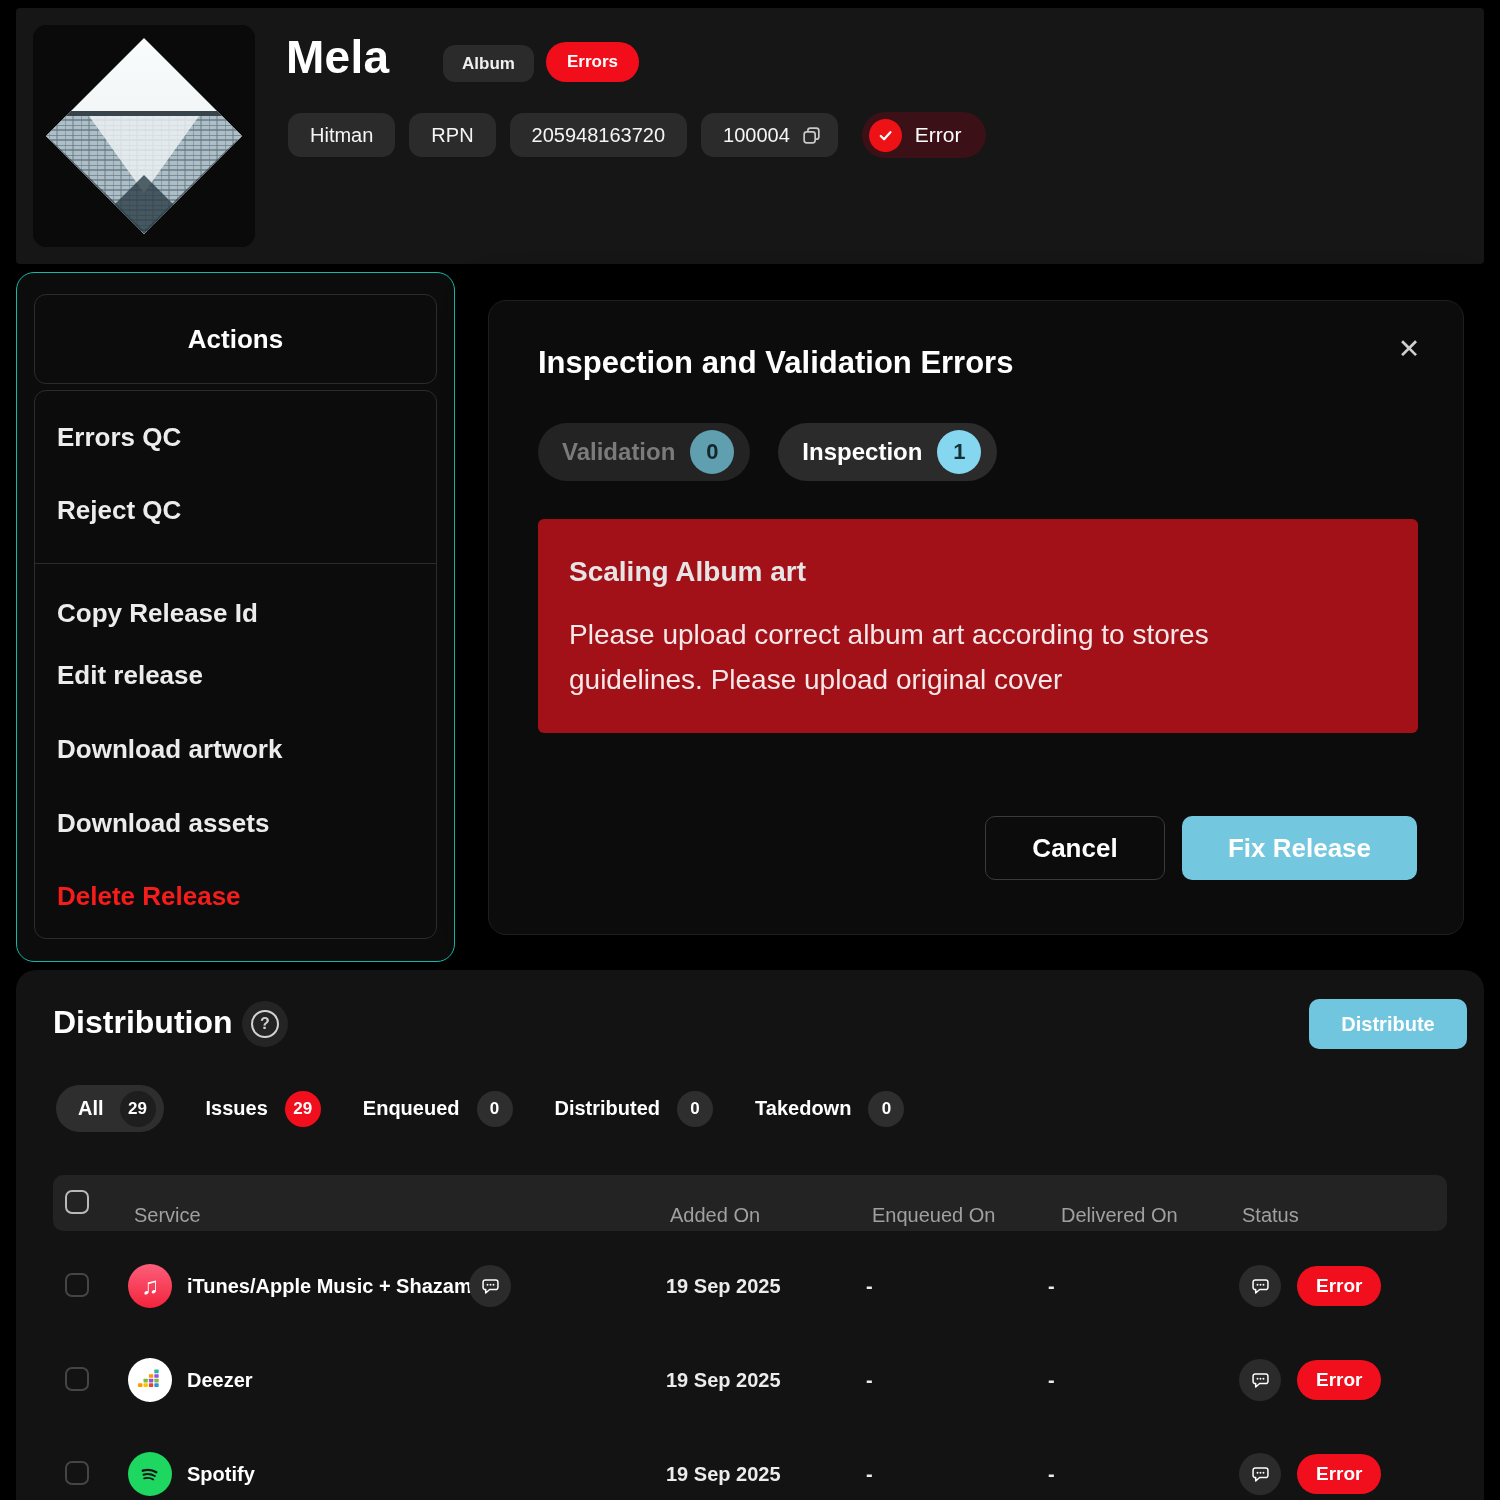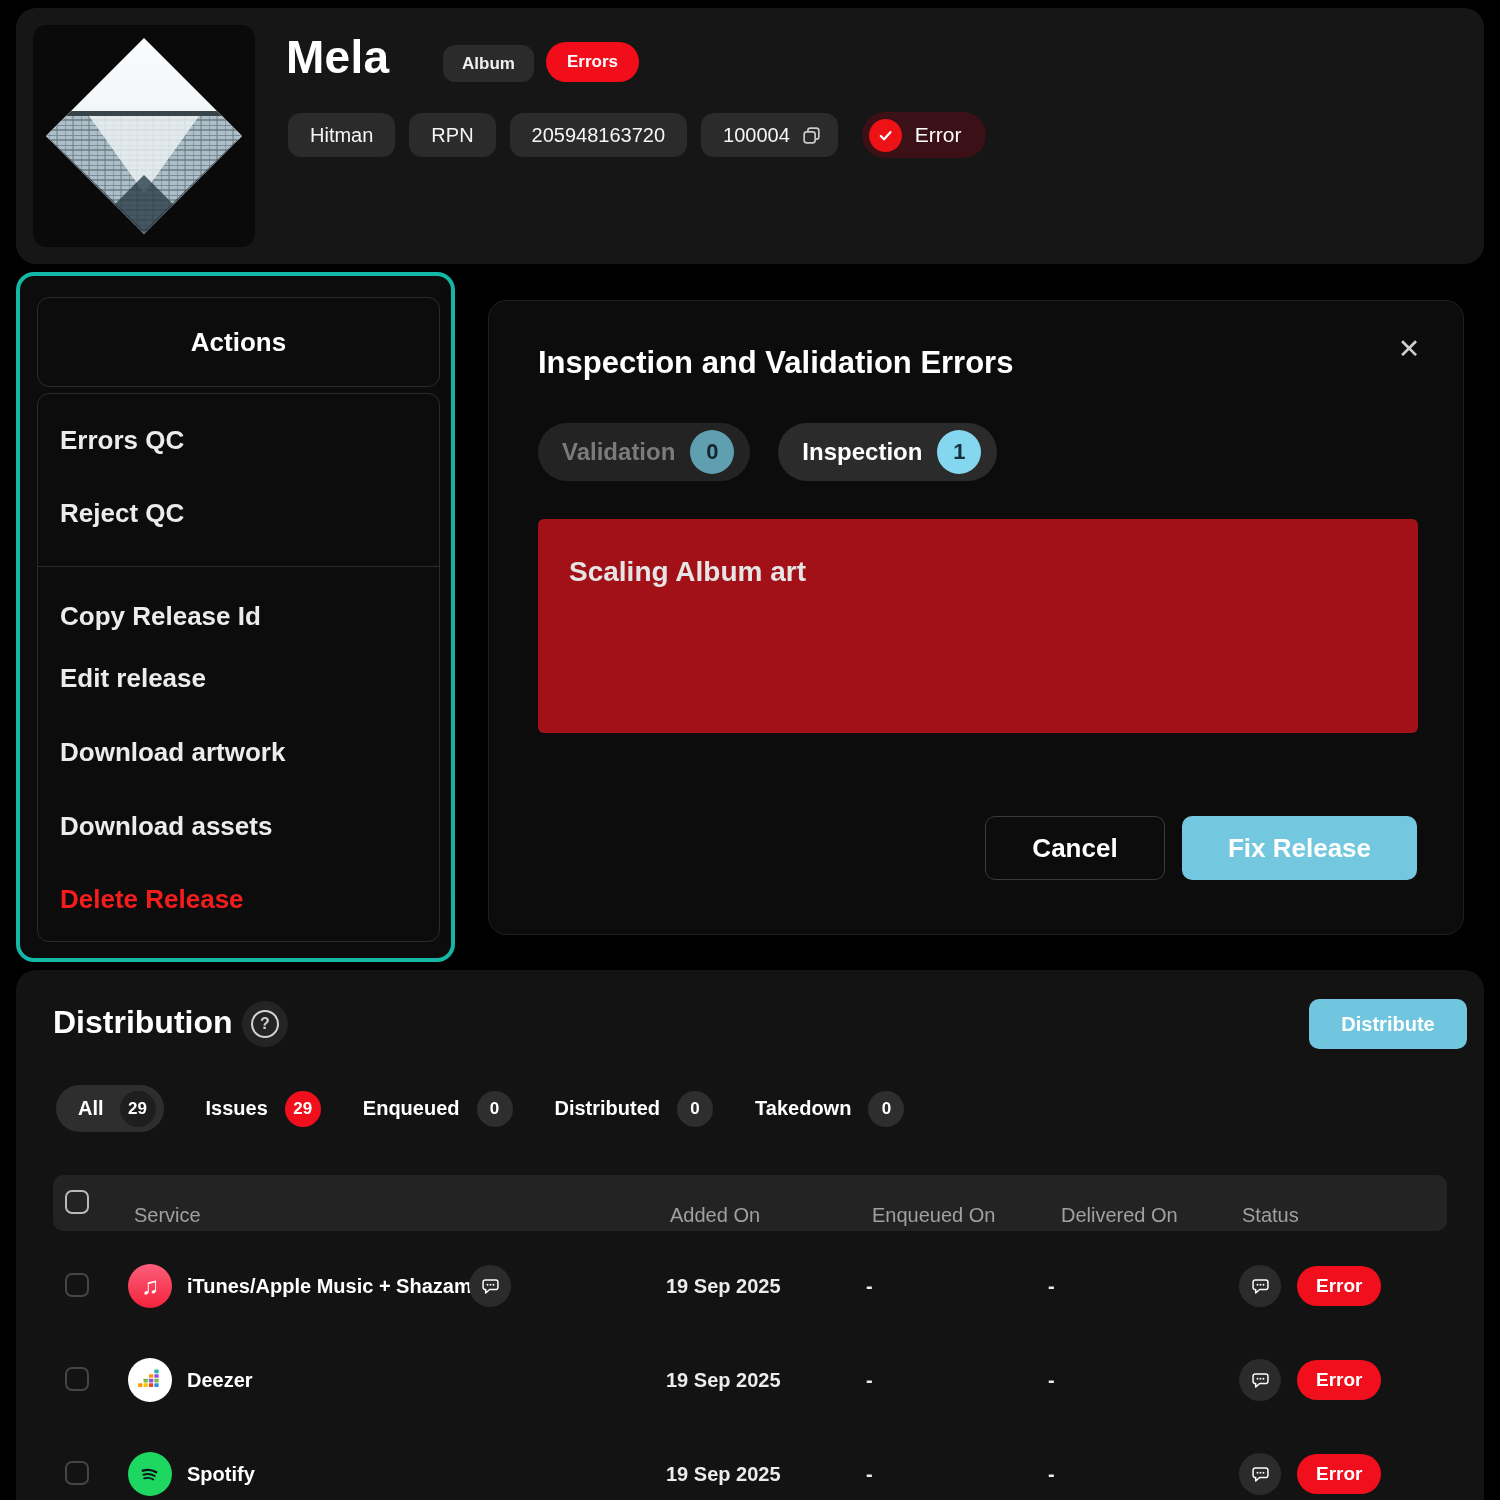--- a/index.html
+++ b/index.html
@@ -4,34 +4,34 @@
 <style>
   * { margin:0; padding:0; box-sizing:border-box; }
   html,body { background:#000; }
   body {
     width:1500px; height:1500px; position:relative; overflow:hidden;
     font-family:"Liberation Sans", sans-serif; color:#fff;
   }
   .abs { position:absolute; }
 
   
-  .header-card { left:16px; top:8px; width:1468px; height:256px; background:#161616; border-radius:20px; }
+  .header-card { left:16px; top:8px; width:1468px; height:256px; background:#161616; border-radius:4px; }
   .artwork { left:17px; top:17px; width:222px; height:222px; border-radius:14px; overflow:hidden; background:#0a0a0a; }
   .release-title { left:270px; top:22px; font-size:46px; font-weight:700; color:#fff; letter-spacing:.3px; }
   .album-chip { left:427px; top:37px; height:37px; line-height:37px; padding:0 19px; background:#2b2b2b; border-radius:12px; font-size:17px; font-weight:700; color:#f0f0f0; }
   .errors-pill { left:530px; top:34px; height:40px; line-height:40px; padding:0 21px; background:#f20d1a; border-radius:20px; font-size:17px; font-weight:700; color:#fff; }
   .chip-row { left:272px; top:105px; display:flex; gap:14px; align-items:center; height:44px; }
   .chip { background:#2b2b2b; border-radius:13px; padding:0 22px; height:44px; line-height:44px; font-size:20px; font-weight:400; color:#f5f5f5; }
   .chip.with-icon { display:flex; align-items:center; gap:11px; padding:0 16px 0 22px; }
   .status-chip { background:#3b1016; border-radius:23px; height:46px; padding:0 24px 0 7px; display:flex; align-items:center; gap:13px; margin-left:10px; }
   .status-chip .check-bubble { width:33px; height:33px; border-radius:50%; background:#ee1216; display:flex; align-items:center; justify-content:center; }
   .status-chip .lbl { font-size:21px; font-weight:500; color:#fff; }
 
   
-  .actions-panel { left:16px; top:272px; width:439px; height:690px; background:#0c0c0c; border:4px solid #14b8a6; border-radius:18px; }
+  .actions-panel { left:16px; top:272px; width:439px; height:690px; background:#0c0c0c; border:1px solid #14b8a6; border-radius:18px; }
   .actions-header { left:17px; top:21px; width:403px; height:90px; border:1px solid #2c2c2c; border-radius:12px; display:flex; align-items:center; justify-content:center; font-size:26px; font-weight:700; color:#fff; }
   .actions-menu { left:17px; top:117px; width:403px; height:549px; border:1px solid #2c2c2c; border-radius:12px; }
   .menu-item { left:22px; height:36px; line-height:36px; font-size:26px; font-weight:600; color:#ececec; cursor:default; white-space:nowrap; }
   .menu-item.danger { color:#f51c1c; }
   .menu-divider { left:0; top:172px; width:100%; height:1px; background:#2c2c2c; }
 
   
   .modal { left:488px; top:300px; width:976px; height:635px; background:#0c0c0c; border:1px solid #1f1f1f; border-radius:18px; box-shadow:0 0 40px rgba(0,0,0,.6); }
   .modal-close { left:902px; top:30px; width:36px; height:36px; display:flex; align-items:center; justify-content:center; font-size:27px; color:#cfcfcf; }
   .modal-title { left:49px; top:44px; font-size:31px; font-weight:700; color:#fff; }
@@ -153,20 +153,21 @@
       <span>Validation</span>
       <span class="tab-badge">0</span>
     </div>
     <div class="tab active">
       <span>Inspection</span>
       <span class="tab-badge">1</span>
     </div>
   </div>
   <div class="abs alert-box">
     <div class="alert-title">Scaling Album art</div>
+    <div class="alert-body">Please upload correct album art according to stores guidelines. Please upload original cover</div>
   </div>
   <div class="abs btn fix-btn">Fix Release</div>
   <div class="abs btn cancel-btn">Cancel</div>
 </div>
 
 <div class="abs dist-card">
   <div class="abs dist-title">Distribution</div>
   <div class="abs help-btn">
     <span class="help-ring">?</span>
   </div>

